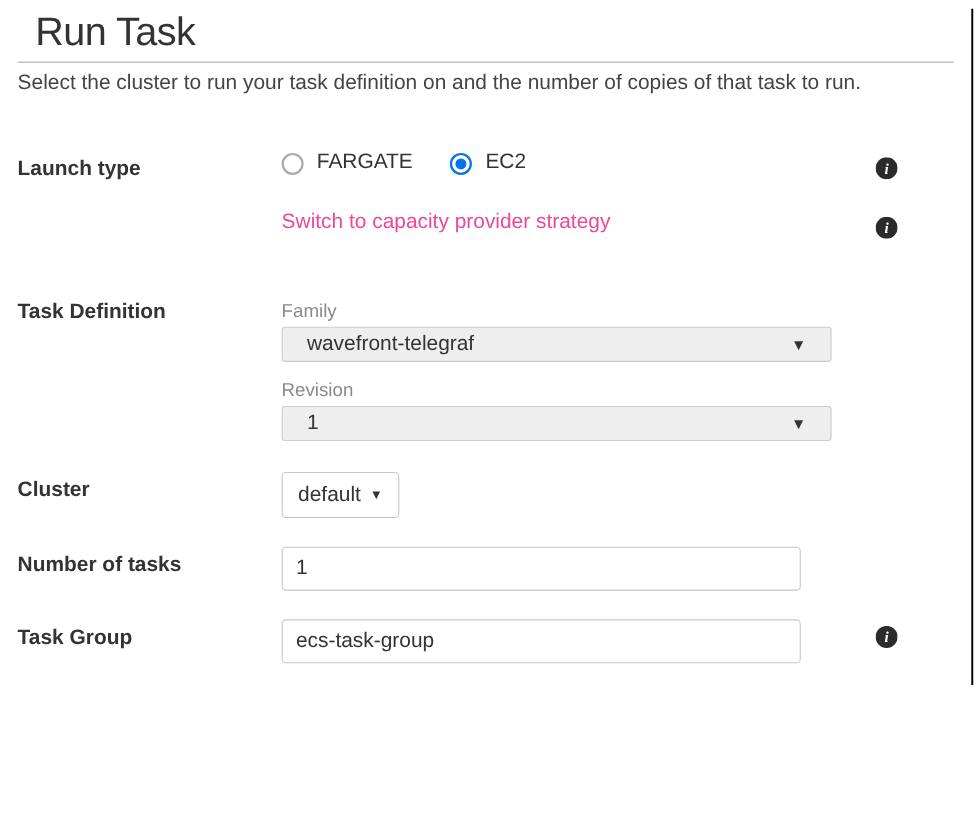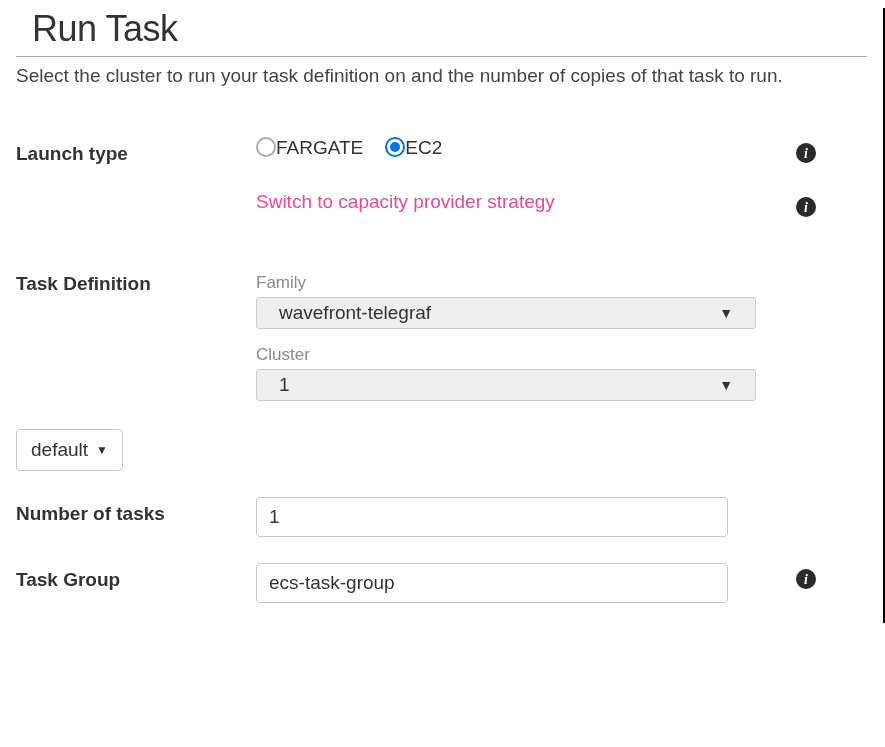--- a/index.html
+++ b/index.html
@@ -56,21 +56,22 @@
   }
   .info-col {
     width: 60px;
     display: flex;
     justify-content: center;
     align-items: flex-start;
     padding-top: 6px;
   }
   .radio-group {
     display: flex;
-    align-items: flex-start;
+    align-items: flex-end;
+    gap: 12px;
   }
   .radio {
     width: 20px;
     height: 20px;
     border-radius: 50%;
     border: 2px solid #aaa;
     display: inline-flex;
     align-items: center;
     justify-content: center;
     cursor: pointer;
@@ -205,31 +206,32 @@
     <div class="label-col">Task Definition</div>
     <div class="ctrl-col">
       <div class="select-group">
         <div class="sublabel">Family</div>
         <div class="select">
           <span>wavefront-telegraf</span>
           <span class="caret">▼</span>
         </div>
       </div>
       <div class="select-group">
-        <div class="sublabel">Cluster</div>
+        <div class="sublabel">Revision</div>
         <div class="select">
           <span>1</span>
           <span class="caret">▼</span>
         </div>
       </div>
     </div>
     <div class="info-col"></div>
   </div>
 
   <div class="form-row">
+    <div class="label-col">Cluster</div>
     <div class="ctrl-col">
       <div class="btn-select">
         <span>default</span>
         <span class="caret">▼</span>
       </div>
     </div>
     <div class="info-col"></div>
   </div>
 
   <div class="form-row">

